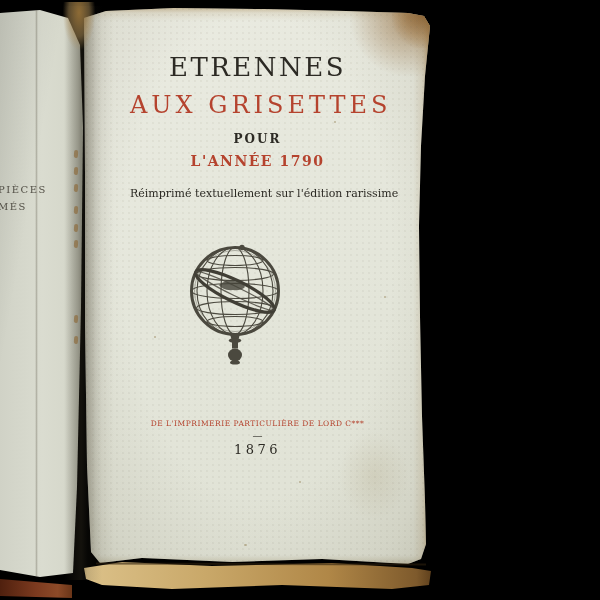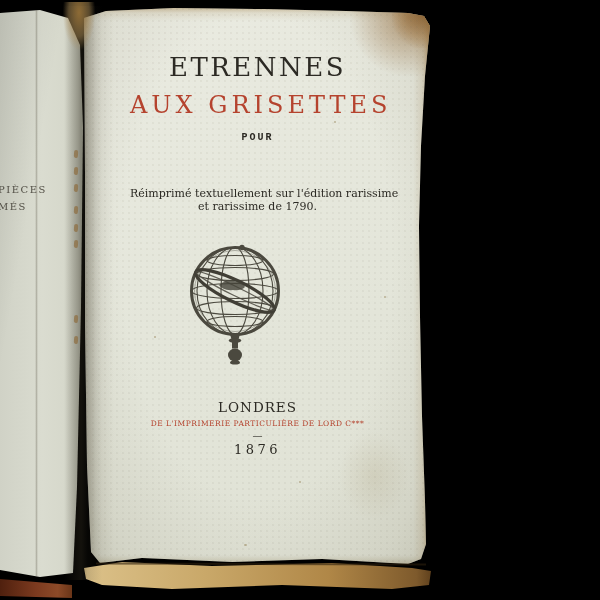--- a/index.html
+++ b/index.html
@@ -77,21 +77,21 @@
   .sp1{left:250px;top:115px;}.sp2{left:70px;top:330px;}.sp3{left:215px;top:475px;}
   .sp4{left:300px;top:290px;}.sp5{left:160px;top:538px;width:3px;height:2px;}
   
   .title-block{
     position:absolute;left:85px;top:0;width:300px;height:600px;
     text-align:center;color:var(--ink);z-index:4;pointer-events:none;
   }
   .title-block > div{position:absolute;left:0;right:0;line-height:1;white-space:nowrap;margin-left:45px;}
   .t-title  {top:54px; font-size:26px;letter-spacing:2.5px;}
   .t-sub    {top:93px; font-size:24px;letter-spacing:4px;color:var(--red);}
-  .t-pour   {top:133px;font-size:10px; letter-spacing:2px;font-weight:bold;font-family:Liberation Mono, monospace;}
+  .t-pour   {top:133px;font-size:12px; letter-spacing:2px;font-weight:bold;}
   .t-year   {top:154px;font-size:14px;letter-spacing:1.5px;font-weight:bold;color:var(--red);}
   .t-note1  {top:188px;font-size:11px;}
   .t-note2  {top:201px;font-size:11px;}
   .t-place  {top:401px;font-size:13.5px;letter-spacing:1px;}
   .t-imprint{top:420px;font-size:7.5px;letter-spacing:.5px;color:var(--red);}
   .t-dash   {top:431px;font-size:10px;}
   .t-year2  {top:443px;font-size:13px;letter-spacing:3.5px;font-weight:normal;}
   .emblem{position:absolute;top:244px;left:50%;margin-left:-56px;width:112px;height:122px;}
   
   .page-gap{
@@ -140,22 +140,22 @@
   <div class="stitch" style="top:206px"></div>
   <div class="stitch" style="top:224px"></div>
   <div class="stitch" style="top:240px"></div>
   <div class="stitch" style="top:315px"></div>
   <div class="stitch" style="top:336px"></div>
 
   <div class="title-block">
     <div class="t-title">ETRENNES</div>
     <div class="t-sub">AUX GRISETTES</div>
     <div class="t-pour">POUR</div>
+    <div class="t-year">L'ANNÉE 1790</div>
     <div class="t-note1">Réimprimé textuellement sur l'édition rarissime</div>
-    <div class="t-note2">et rarissime de 1790.</div>
 
     <svg class="emblem" viewBox="0 0 112 122">
       <g fill="none" stroke="#4b493f" stroke-width="1.1">
         <circle cx="56" cy="47" r="43.5" stroke-width="3"></circle>
         <circle cx="56" cy="47" r="40.5" stroke-width="0.7" opacity="0.55"></circle>
         <ellipse cx="56" cy="47" rx="14" ry="43.5"></ellipse>
         <ellipse cx="56" cy="47" rx="28" ry="43.5"></ellipse>
         <ellipse cx="56" cy="47" rx="38" ry="43.5"></ellipse>
         <ellipse cx="56" cy="16.5" rx="28" ry="5"></ellipse>
         <ellipse cx="56" cy="30" rx="38.5" ry="6.5"></ellipse>
@@ -169,21 +169,20 @@
         <path d="M40,41 q7,-6 15,-4 q9,1 11,6 q-4,4 -12,3 q-10,1 -14,-5 z" fill="#45433a" stroke="none" opacity="0.8"></path>
         <circle cx="63" cy="3.5" r="2.7" fill="#4b493f" stroke="none"></circle>
         <path d="M51,90 h10 l-1.5,5.5 h-7 z" fill="#4b493f" stroke="none"></path>
         <ellipse cx="56" cy="96.5" rx="6.2" ry="2.3" fill="#4b493f" stroke="none"></ellipse>
         <rect x="53" y="98" width="6" height="6.5" fill="#4b493f" stroke="none"></rect>
         <ellipse cx="56" cy="111" rx="7" ry="6.5" fill="#4b493f" stroke="none"></ellipse>
         <ellipse cx="56" cy="118.5" rx="5" ry="2" fill="#4b493f" stroke="none"></ellipse>
       </g>
     </svg>
 
-    <div class="t-place">LONDRES</div>
     <div class="t-imprint">DE L'IMPRIMERIE PARTICULIÈRE DE LORD C***</div>
     <div class="t-dash">—</div>
     <div class="t-year2">1876</div>
   </div>
 
   <div class="page-gap"></div>
   <div class="bottom-edge"></div>
   <div class="cover-edge"></div>
 
 </div>

